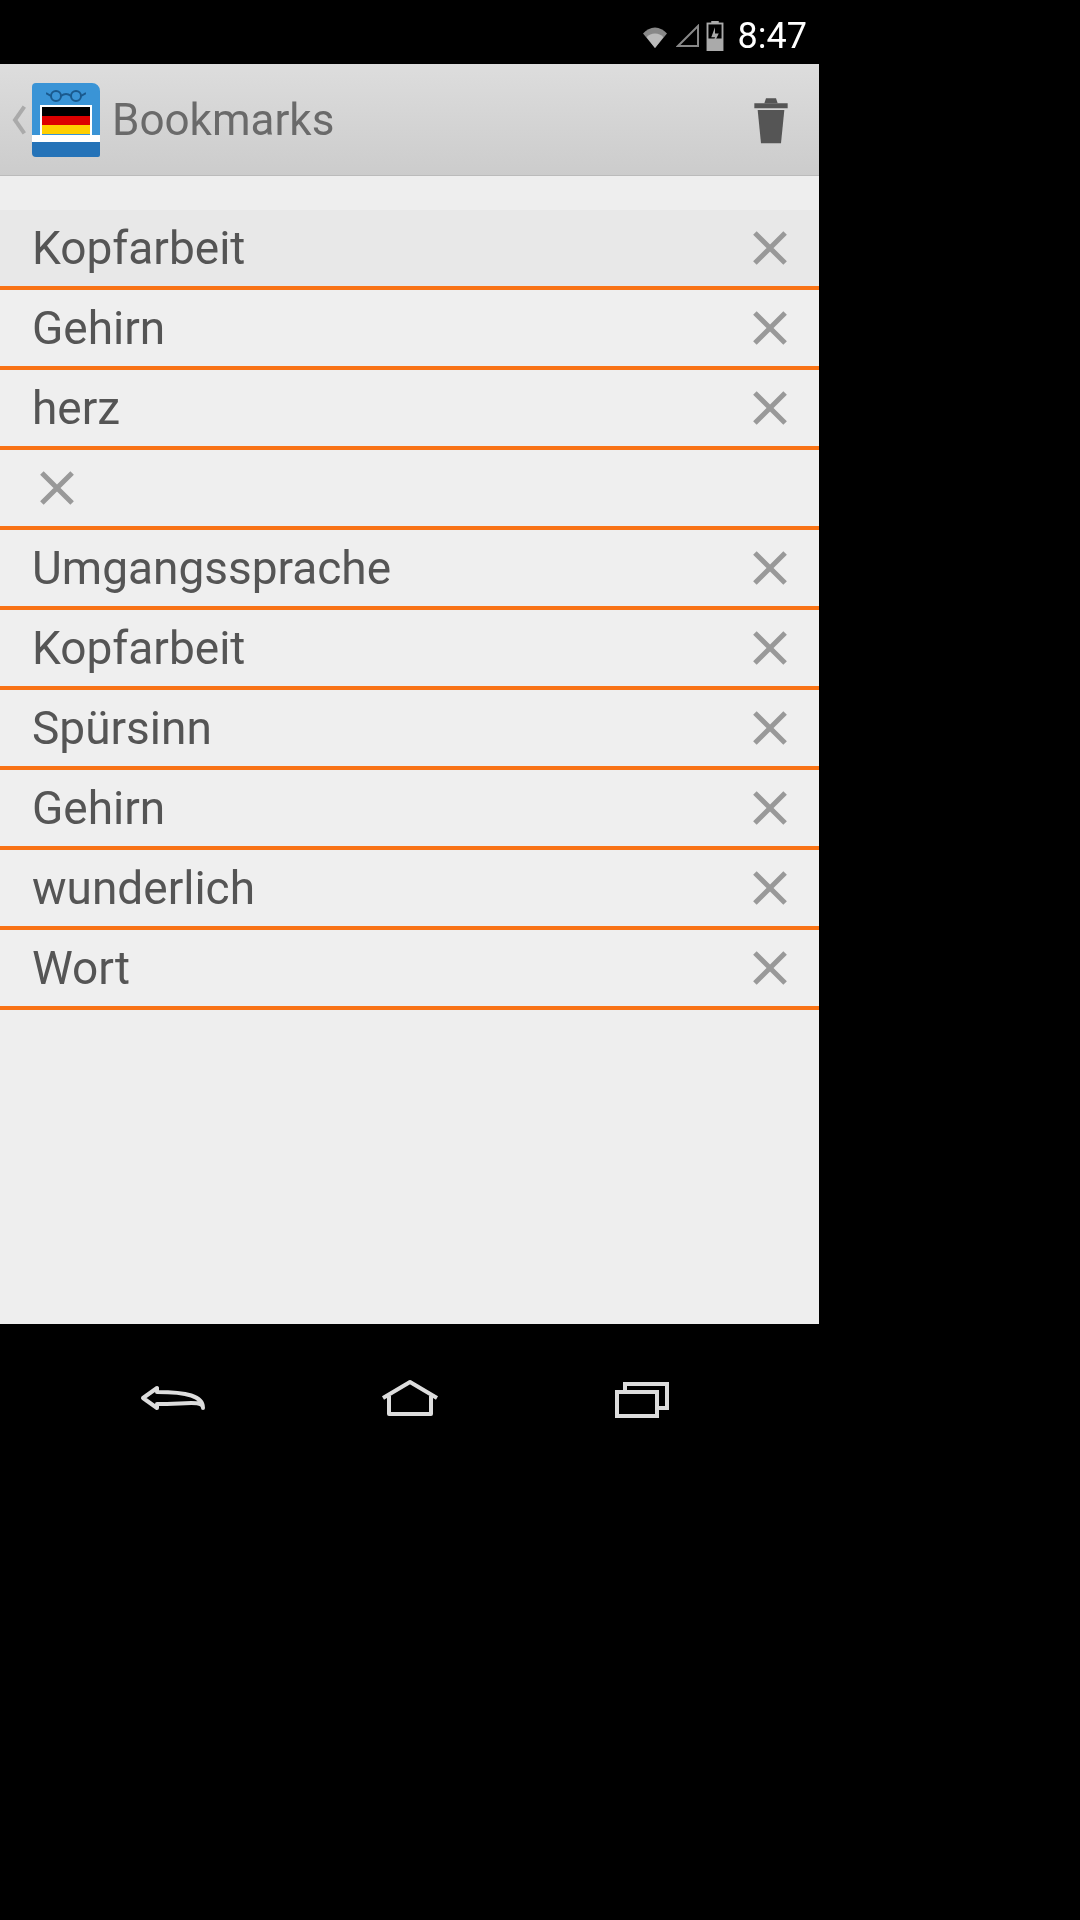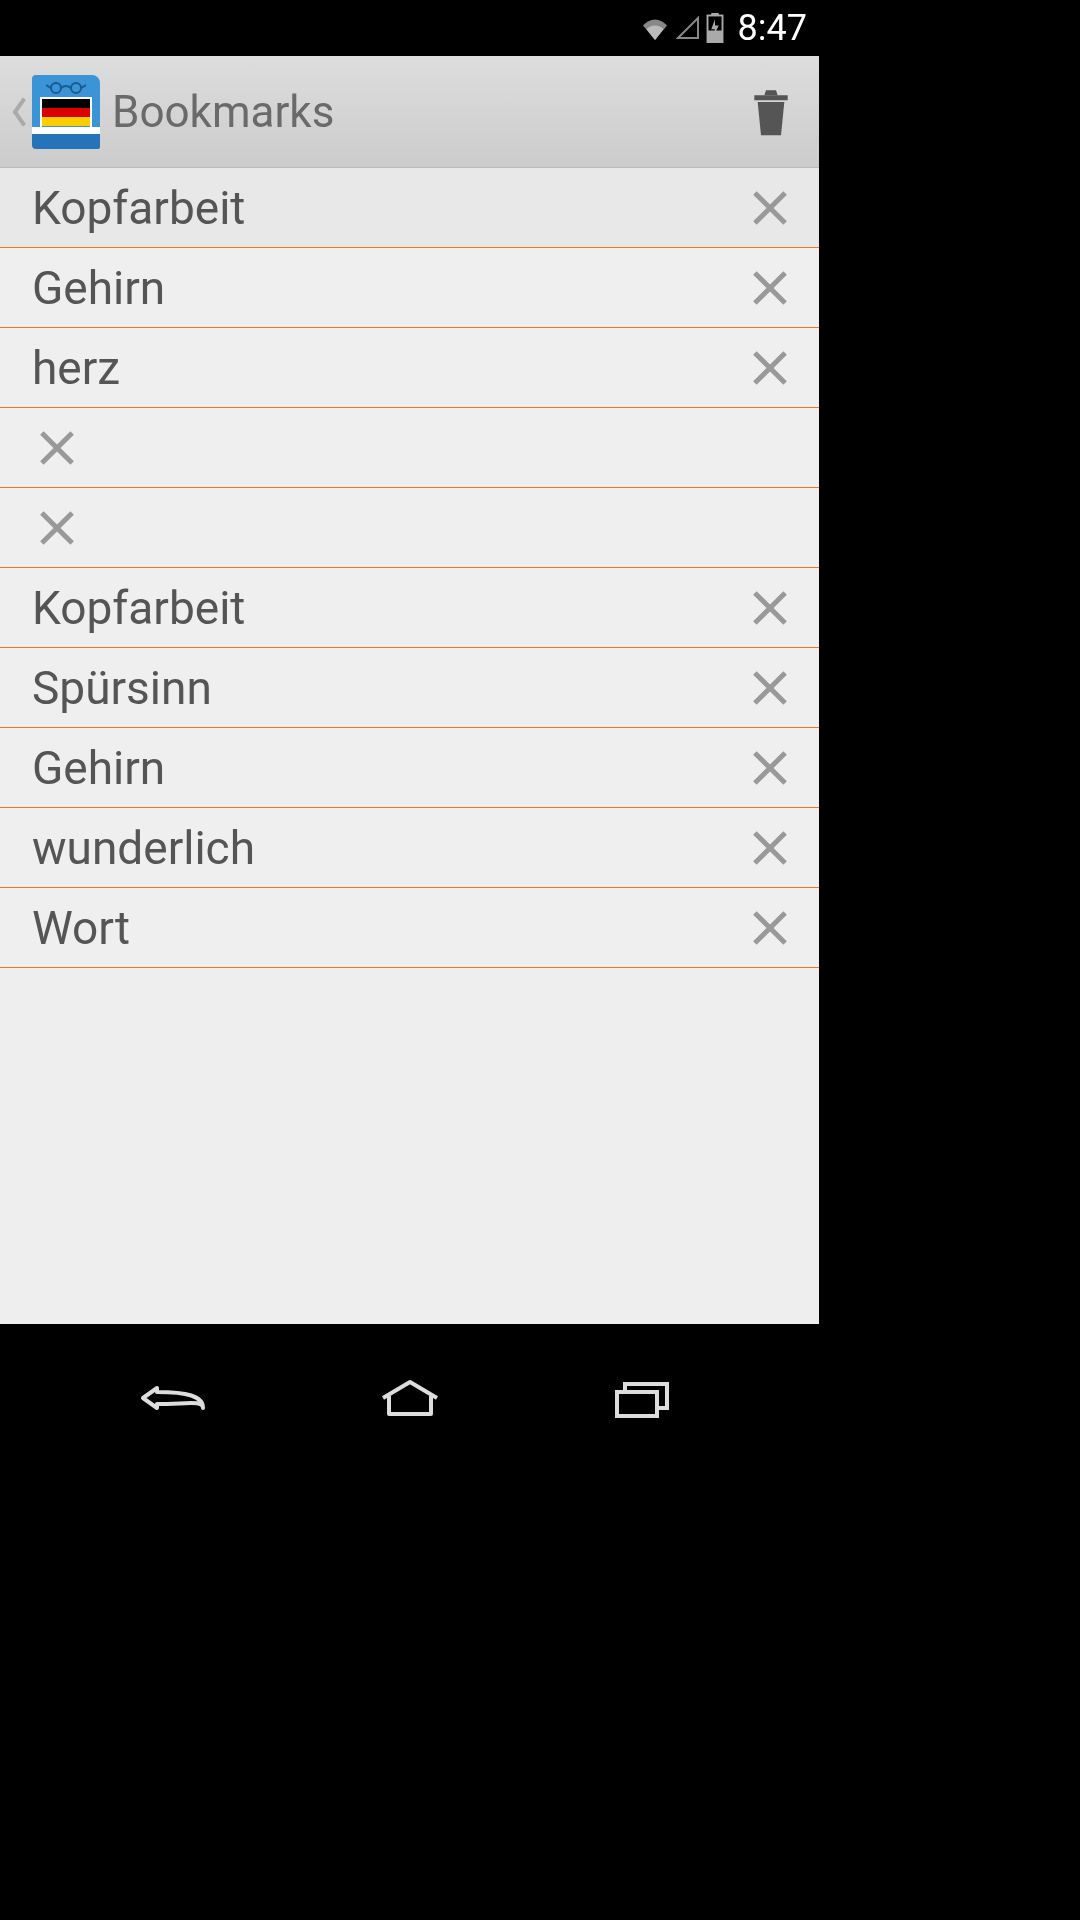--- a/index.html
+++ b/index.html
@@ -21,20 +21,21 @@
       flex-direction: column;
     }
     .status-bar {
       height: 56px;
       background: #000;
       display: flex;
       justify-content: flex-end;
       align-items: center;
       padding-right: 12px;
       gap: 8px;
+      margin-top: 8px;
     }
     .status-icons {
       display: flex;
       align-items: center;
       gap: 6px;
     }
     .wifi-icon, .signal-icon, .battery-icon {
       color: #aaa;
       display: flex;
       align-items: center;
@@ -44,20 +45,21 @@
       font-size: 36px;
       font-weight: 400;
       margin-left: 8px;
     }
     .app-content {
       flex: 1;
       background: #eeeeee;
       display: flex;
       flex-direction: column;
       overflow: hidden;
+      gap: 34px;
     }
     .action-bar {
       height: 112px;
       background: linear-gradient(to bottom, #dddddd, #cccccc);
       display: flex;
       align-items: center;
       padding: 0 20px 0 10px;
       border-bottom: 1px solid #bbb;
     }
     .back-chevron {
@@ -118,21 +120,21 @@
     .bookmark-list {
       flex: 1;
       overflow-y: auto;
       background: #eeeeee;
     }
     .bookmark-item {
       height: 80px;
       display: flex;
       align-items: center;
       padding: 0 24px 0 32px;
-      border-bottom: 1px solid #f97316;
+      border-bottom: 4px solid #f97316;
       background: #efefef;
     }
     .bookmark-item:first-child {
       background: #e8e8e8;
     }
     .bookmark-label {
       flex: 1;
       font-size: 46px;
       color: #555;
       font-weight: 400;
@@ -260,20 +262,21 @@
           </span>
         </div>
         <div class="bookmark-item">
           <span class="bookmark-delete">
             <svg viewBox="0 0 24 24" stroke="#999" stroke-width="3" fill="none" stroke-linecap="square">
               <path d="M4 4 L20 20 M20 4 L4 20"></path>
             </svg>
           </span>
         </div>
         <div class="bookmark-item">
+          <span class="bookmark-label">Umgangssprache</span>
           <span class="bookmark-delete">
             <svg viewBox="0 0 24 24" stroke="#999" stroke-width="3" fill="none" stroke-linecap="square">
               <path d="M4 4 L20 20 M20 4 L4 20"></path>
             </svg>
           </span>
         </div>
         <div class="bookmark-item">
           <span class="bookmark-label">Kopfarbeit</span>
           <span class="bookmark-delete">
             <svg viewBox="0 0 24 24" stroke="#999" stroke-width="3" fill="none" stroke-linecap="square">

